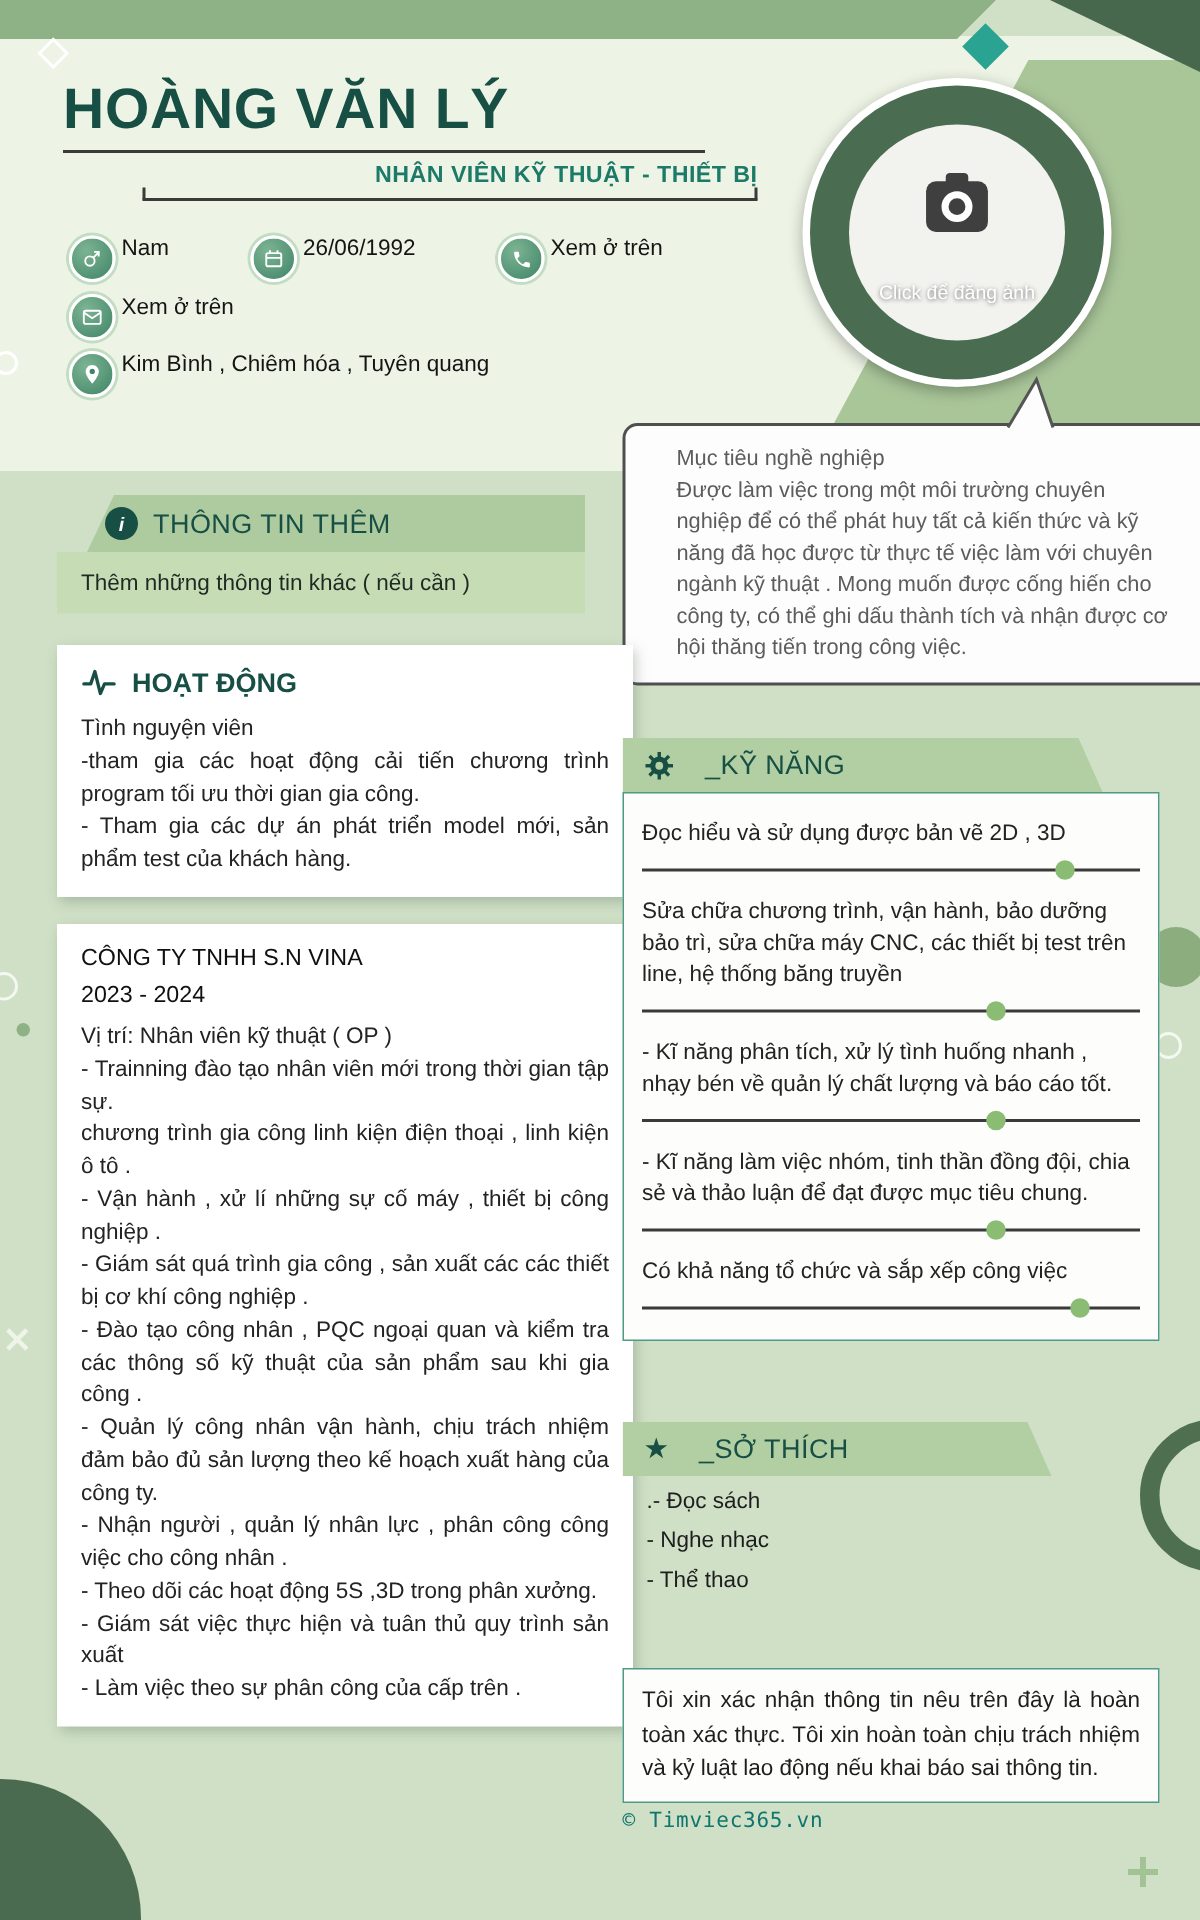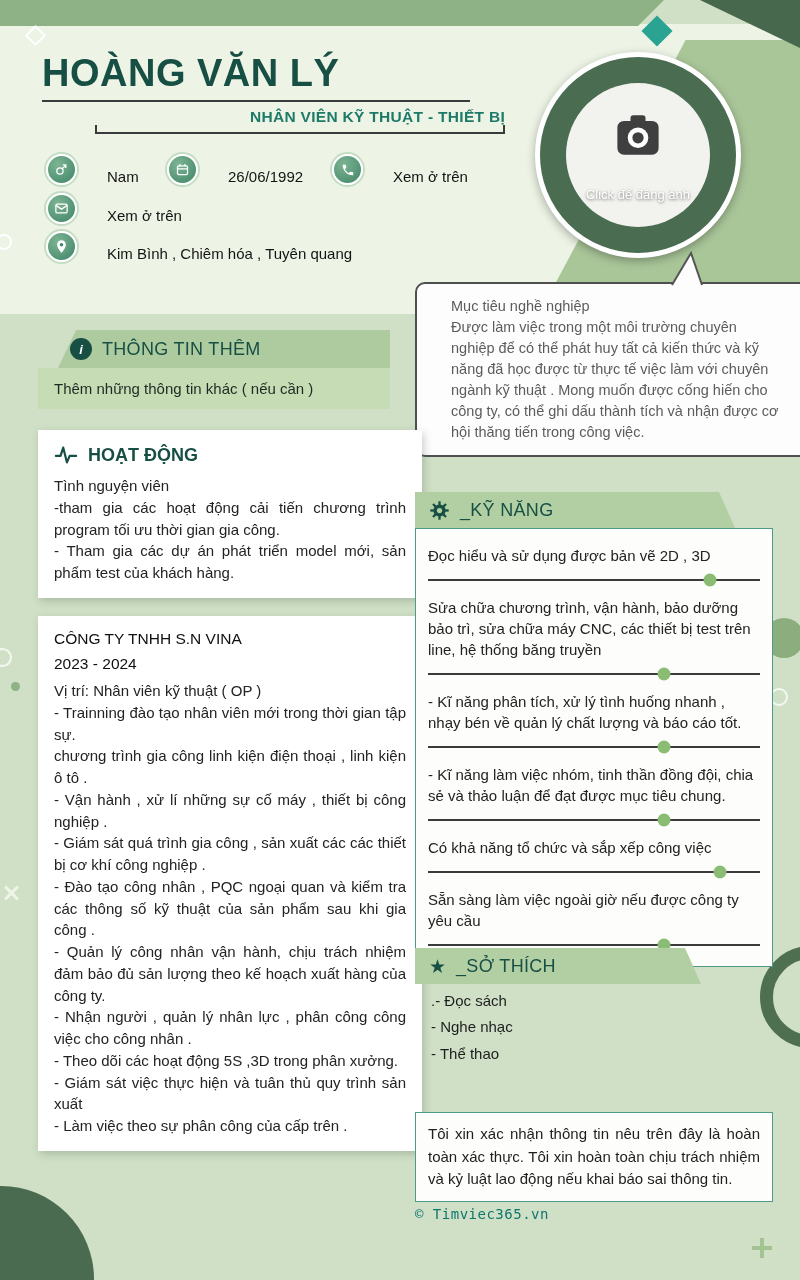--- a/index.html
+++ b/index.html
@@ -31,36 +31,36 @@
   .plus-br::after{content:"";position:absolute;left:0;top:8px;width:20px;height:4px;background:#a3c394}
 
   
   .name{left:42px;top:52px;font-size:38px;font-weight:800;color:#174f45;letter-spacing:.5px}
   .name-underline{left:42px;top:100px;width:428px;height:2px;background:#3a3a3a}
   .job-title{left:95px;top:108px;width:410px;text-align:right;font-size:15.5px;font-weight:bold;color:#1e7a68;letter-spacing:.3px}
   .title-underline{left:95px;top:132px;width:410px;height:2px;background:#3a3a3a}
   .title-underline::before,.title-underline::after{content:"";position:absolute;top:-7px;width:2px;height:8px;background:#3a3a3a}
   .title-underline::before{left:0}.title-underline::after{right:0}
 
-  .contact{position:absolute;display:flex;align-items:flex-end;gap:30px;height:28px;z-index:2}
+  .contact{position:absolute;display:flex;align-items:flex-start;gap:4px;height:28px;z-index:2}
   .cicon{width:27px;height:27px;border-radius:50%;background:radial-gradient(circle at 35% 30%,#7cb493,#3f8467);border:2px solid #fff;box-shadow:0 0 0 2px rgba(160,200,170,.55);display:flex;align-items:center;justify-content:center;flex:0 0 auto}
   .clabel{font-size:15px;color:#141414}
 
   
   .photo{left:535px;top:52px;width:196px;height:196px;border-radius:50%;background:#4a6c50;border:5px solid #fff;box-shadow:0 3px 10px rgba(0,0,0,.3);cursor:pointer}
   .photo-inner{position:absolute;left:26px;top:26px;right:26px;bottom:26px;background:#f2f2ef;border-radius:50%;display:flex;justify-content:center;padding-top:26px}
   .photo-label{position:absolute;left:0;right:0;top:130px;text-align:center;color:#fff;font-size:13px;text-shadow:0 1px 3px rgba(0,0,0,.55)}
 
   .tail{left:666px;top:250px;width:42px;height:36px}
 
   
   .objective{left:415px;top:282px;width:332px;background:#fdfdfd;border:2px solid #4f4f4f;border-radius:10px;padding:12px 34px;font-size:14.5px;color:#5c5c5c;line-height:1.45}
 
   
-  .banner{position:absolute;height:36px;background:#b2cfa3;display:flex;align-items:center;gap:10px;padding:0 14px;clip-path:polygon(0 0,calc(100% - 16px) 0,100% 100%,0 100%);z-index:2}
+  .banner{position:absolute;height:36px;background:#b2cfa3;display:flex;align-items:center;gap:20px;padding:0 14px;clip-path:polygon(0 0,calc(100% - 16px) 0,100% 100%,0 100%);z-index:2}
   .banner-title{font-size:18px;font-weight:normal;color:#174f45;letter-spacing:.3px;white-space:nowrap}
   .card{position:absolute;background:#fff;box-shadow:2px 3px 8px rgba(80,100,80,.3);padding:14px 16px;z-index:2}
   .card-header{display:flex;align-items:center;gap:10px;font-size:18px;font-weight:bold;color:#174f45;margin-bottom:9px}
   .body-text{font-size:15px;color:#232323;line-height:1.45;text-align:justify}
 
   
   .extra{left:38px;top:330px;width:352px;z-index:2}
   .extra-header{margin-left:20px;height:38px;background:#adcb9e;display:flex;align-items:center;gap:10px;padding:0 12px;clip-path:polygon(18px 0,100% 0,100% 100%,0 100%)}
   .info-circle{width:22px;height:22px;border-radius:50%;background:#174f45;color:#fff;font-size:13px;font-weight:bold;display:flex;align-items:center;justify-content:center;font-style:italic}
   .extra-body{background:#c6dcb5;padding:12px 16px;font-size:15px;color:#1f2a22}
@@ -267,27 +267,20 @@
         <div class="skill-dot" style="left: 71%;"></div>
       </div>
     </div>
     <div class="skill">
       <div class="skill-text">Có khả năng tổ chức và sắp xếp công việc</div>
       <div class="skill-bar">
         <div class="skill-line"></div>
         <div class="skill-dot" style="left: 88%;"></div>
       </div>
     </div>
-    <div class="skill">
-      <div class="skill-text">Sẵn sàng làm việc ngoài giờ nếu được công ty yêu cầu</div>
-      <div class="skill-bar">
-        <div class="skill-line"></div>
-        <div class="skill-dot" style="left: 71%;"></div>
-      </div>
-    </div>
   </div>
 
   <div class="banner" style="left:415px;top:948px;width:258px">
     <span class="star-glyph">★</span>
     <span class="banner-title">_SỞ THÍCH</span>
   </div>
   <div class="abs hobbies">
     <div class="hobby">.- Đọc sách</div>
     <div class="hobby">- Nghe nhạc</div>
     <div class="hobby">- Thể thao</div>

